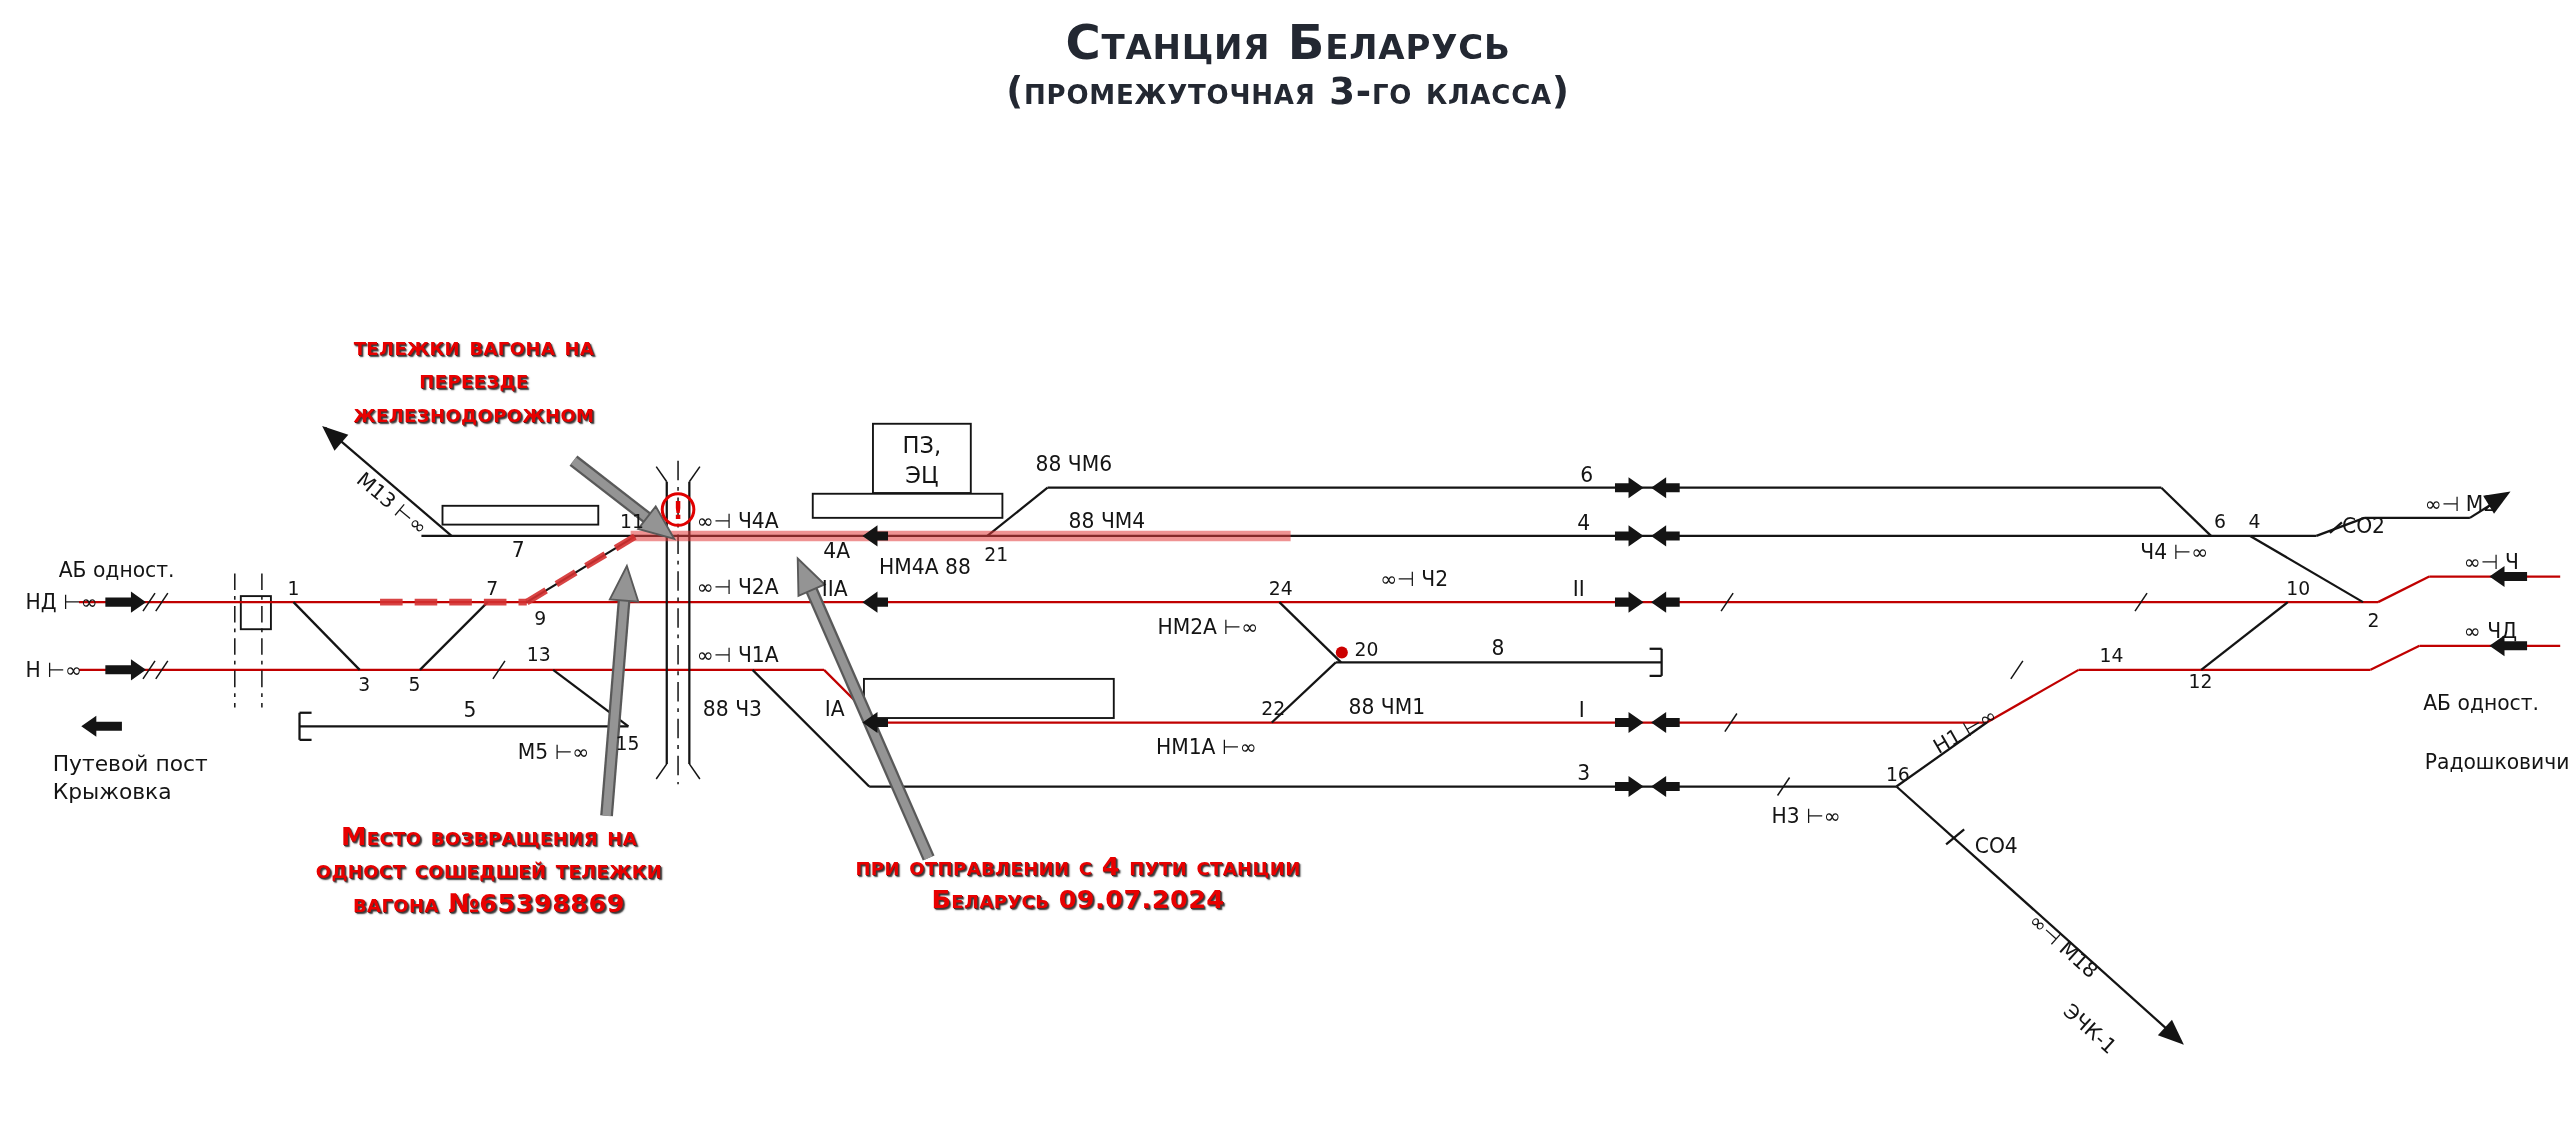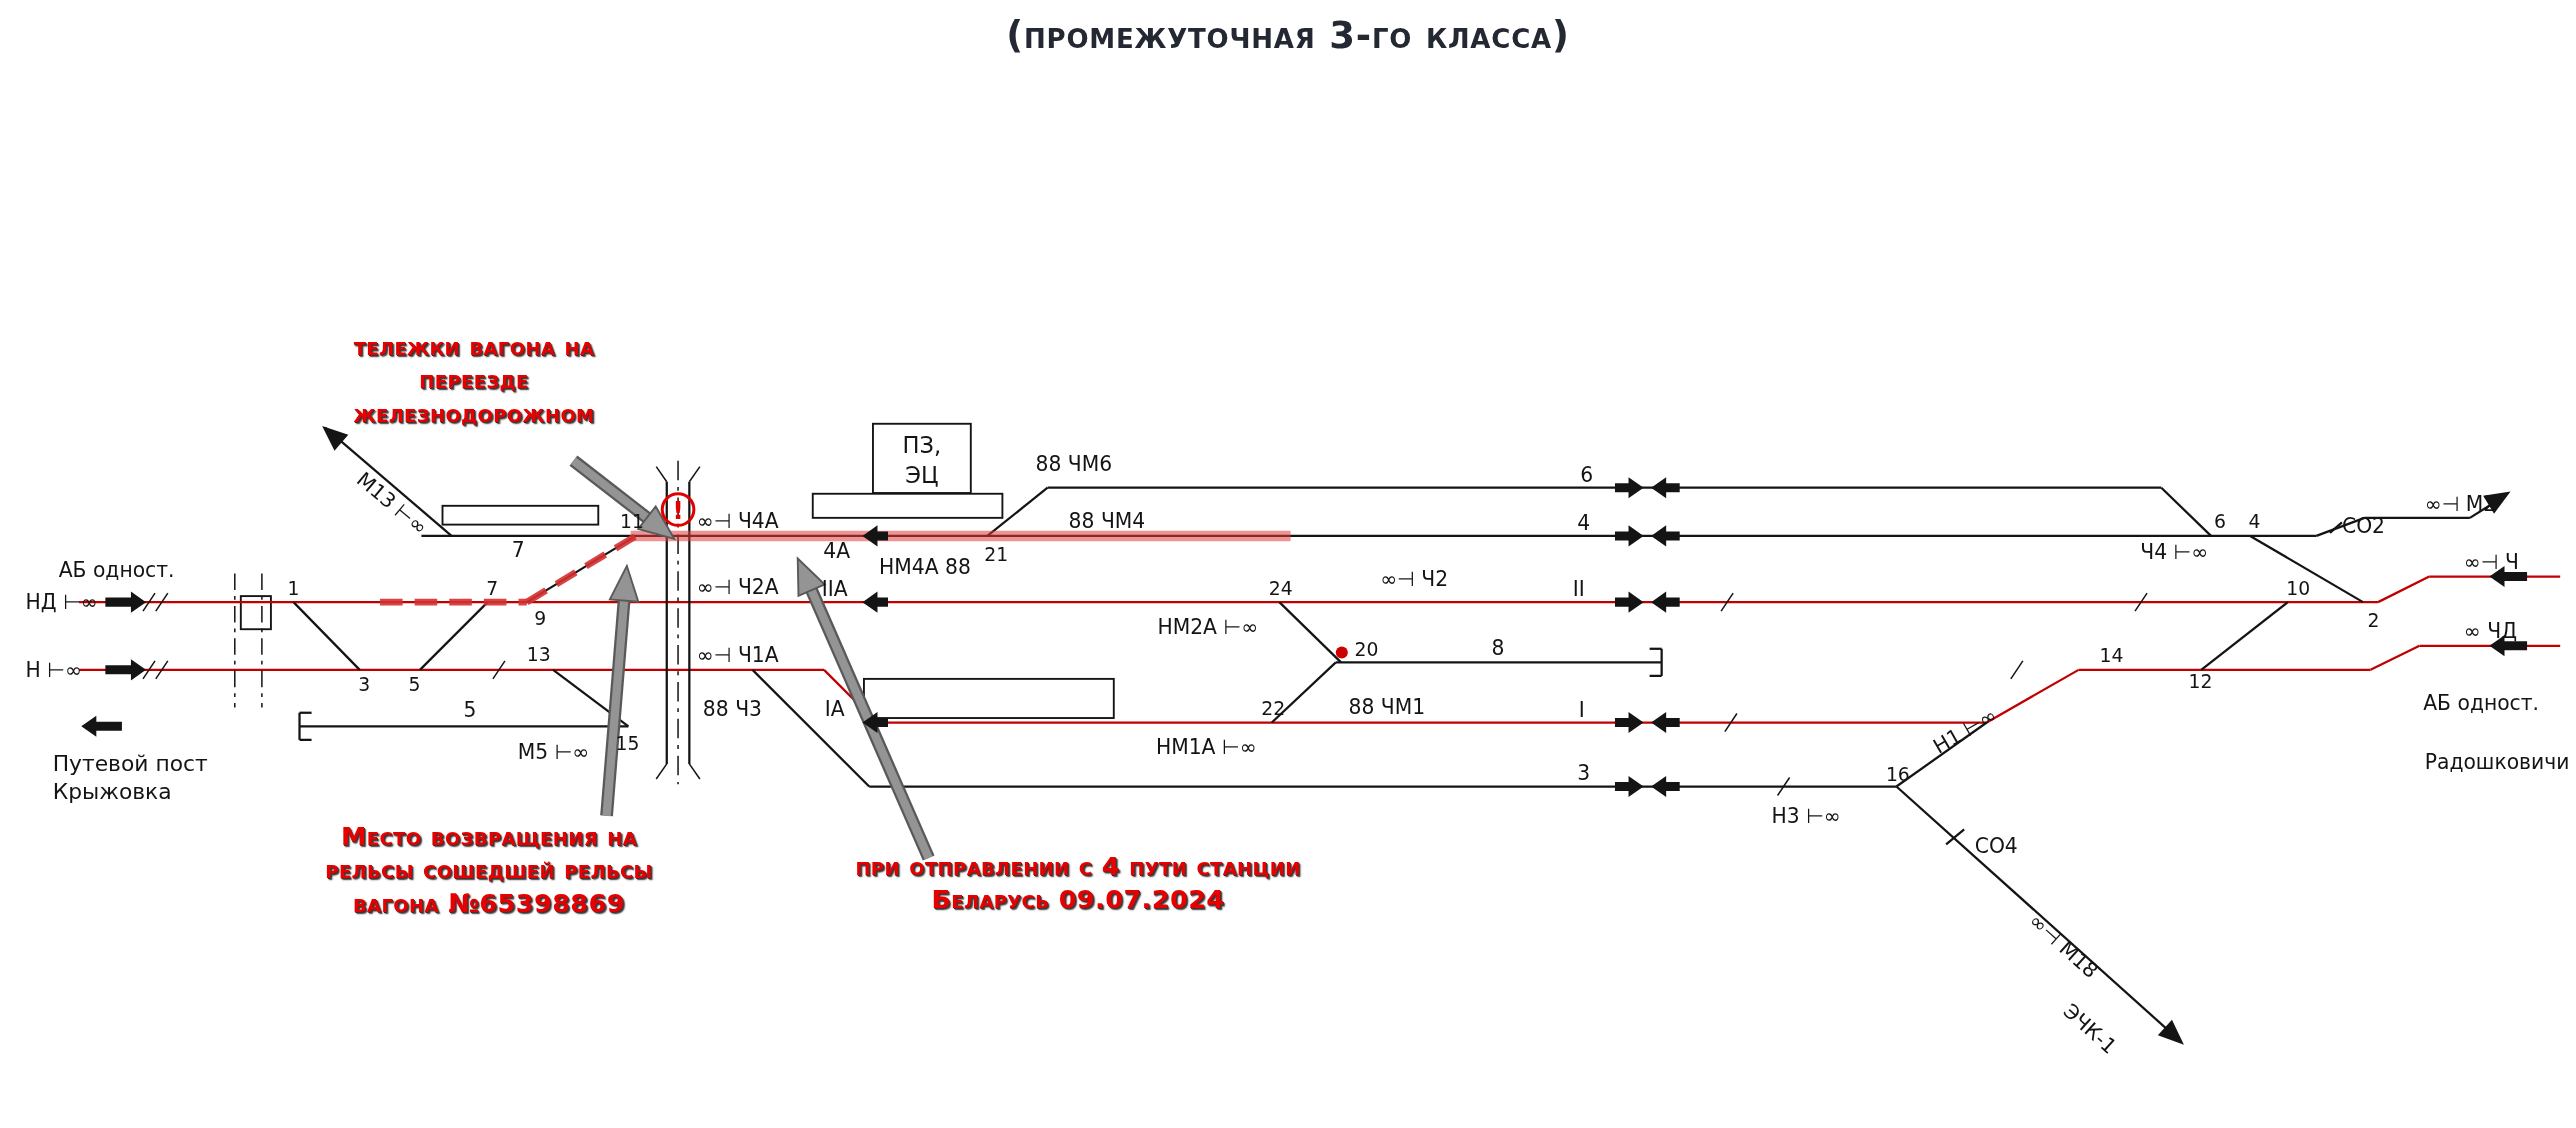--- a/index.html
+++ b/index.html
@@ -14,20 +14,21 @@
        text-shadow:1.9px 1.9px 1.5px #3a3a3a, 0.8px 0.8px 0 #7a0000;}
   svg{position:absolute;left:0;top:0;}
   svg text{font-family:"DejaVu Sans",sans-serif;}
 </style>
 </head>
 <body>
 
 <div class="page">
 
   <div class="title">
+    <div class="t1">Станция Беларусь</div>
     <div class="t2">(промежуточная 3-го класса)</div>
   </div>
 
   <svg width="2576" height="1129" viewBox="0 0 3423 1500">
     <g id="g-structures">
         <rect x="588" y="672" width="207" height="25" fill="#ffffff" stroke="#141414" stroke-width="2.5"></rect>
         <rect x="1080" y="656" width="252" height="32" fill="#ffffff" stroke="#141414" stroke-width="2.5"></rect>
         <rect x="1148" y="902" width="332" height="52" fill="#ffffff" stroke="#141414" stroke-width="2.5"></rect>
         <rect x="1160" y="563" width="130" height="92" fill="#ffffff" stroke="#141414" stroke-width="2.5"></rect>
         <rect x="320" y="792" width="40" height="44" fill="#ffffff" stroke="#141414" stroke-width="2.5"></rect>
@@ -203,21 +204,21 @@
   </svg>
 
   <div class="ann" style="left:248px;top:330px;width:452px">
     <div>тележки вагона на</div>
     <div>переезде</div>
     <div>железнодорожном</div>
   </div>
 
   <div class="ann" style="left:218px;top:820px;width:542px">
     <div>Место возвращения на</div>
-    <div>рельсы сошедшей рельсы</div>
+    <div>одност сошедшей тележки</div>
     <div>вагона №65398869</div>
   </div>
 
   <div class="ann" style="left:777px;top:850px;width:602px">
     <div>при отправлении с 4 пути станции</div>
     <div>Беларусь 09.07.2024</div>
   </div>
 
 </div>
 

